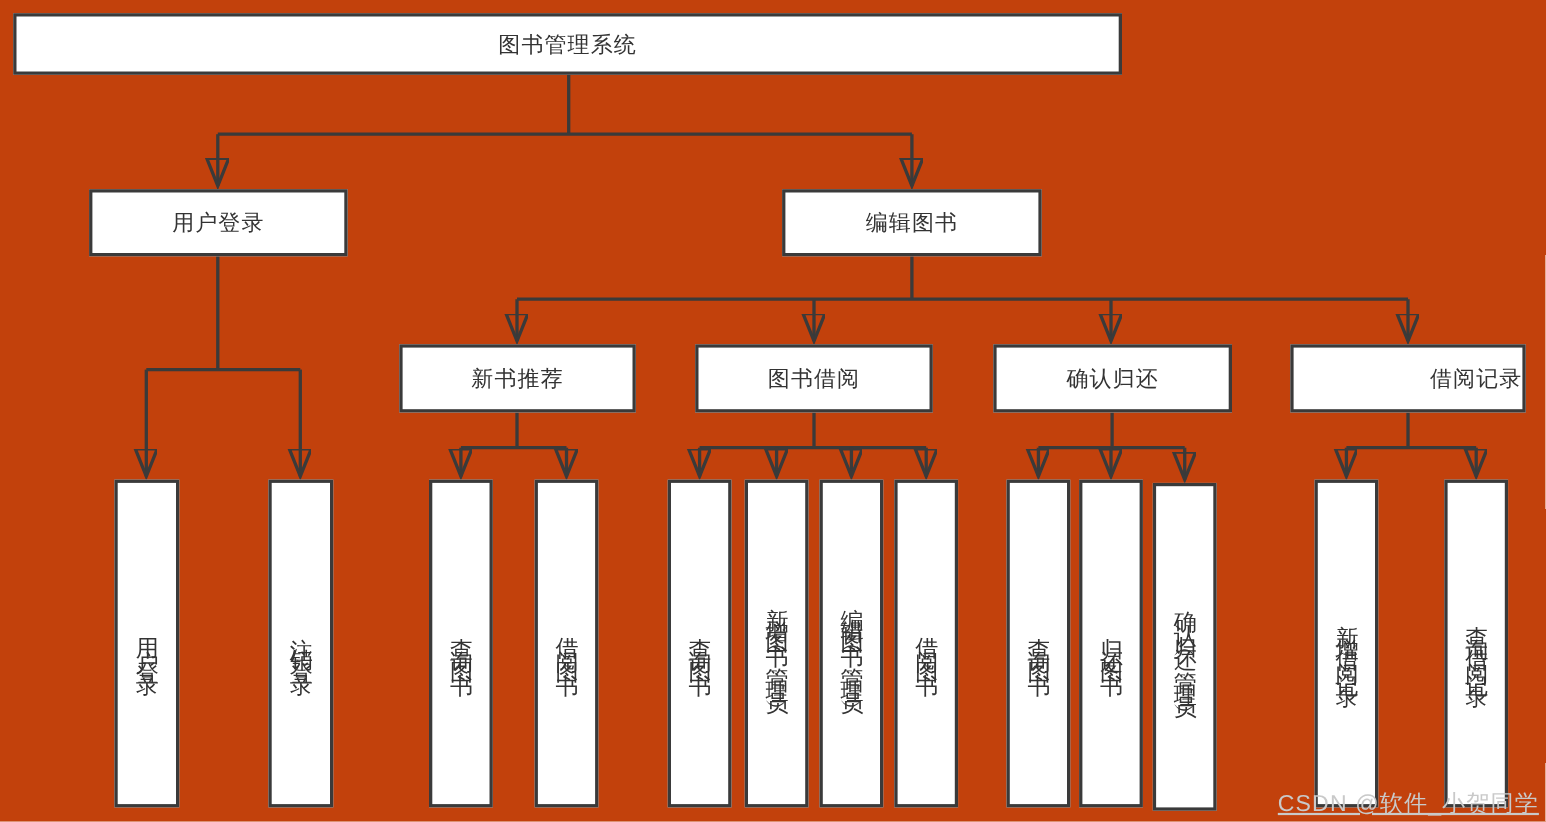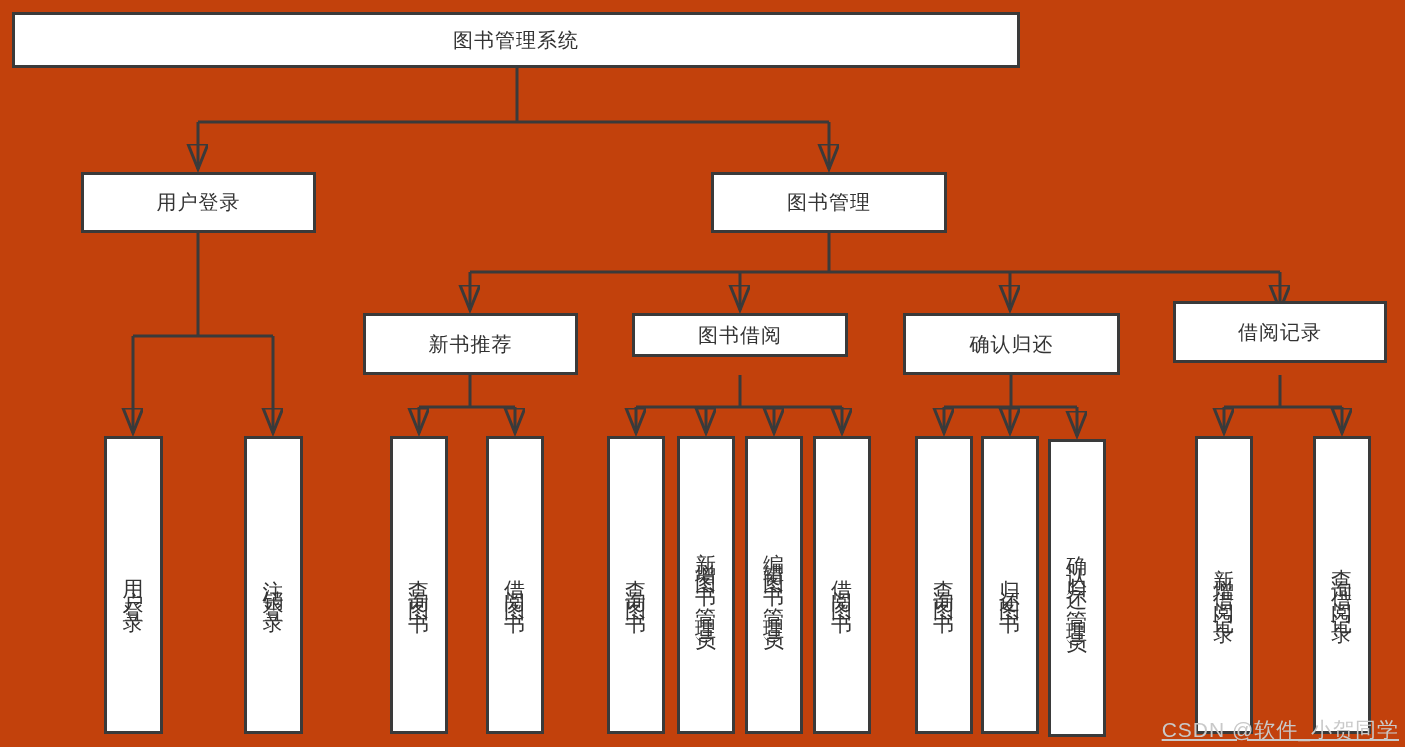--- a/index.html
+++ b/index.html
@@ -108,33 +108,33 @@
   </svg>
 
   <div class="node" style="left:12px; top:12px; width:1008px; height:56px;">
     <span>图书管理系统</span>
   </div>
 
   <div class="node" style="left:81px; top:172px; width:235px; height:61px;">
     <span>用户登录</span>
   </div>
   <div class="node" style="left:711px; top:172px; width:236px; height:61px;">
-    <span>图书管理</span>
+    <span>编辑图书</span>
   </div>
 
   <div class="node" style="left:363px; top:313px; width:215px; height:62px;">
     <span>新书推荐</span>
   </div>
-  <div class="node" style="left:632px; top:313px; width:216px; height:44px;">
+  <div class="node" style="left:632px; top:313px; width:216px; height:62px;">
     <span>图书借阅</span>
   </div>
   <div class="node" style="left:903px; top:313px; width:217px; height:62px;">
     <span>确认归还</span>
   </div>
-  <div class="node" style="left:1173px; top:301px; width:214px; height:62px;">
+  <div class="node" style="left:1173px; top:313px; width:214px; height:62px;justify-content:flex-end;">
     <span>借阅记录</span>
   </div>
 
   <div class="leaf" style="left:104px; top:436px; width:59px; height:298px;">
     <span class="vtext">用户登录</span>
   </div>
   <div class="leaf" style="left:244px; top:436px; width:59px; height:298px;">
     <span class="vtext">注销登录</span>
   </div>
 

